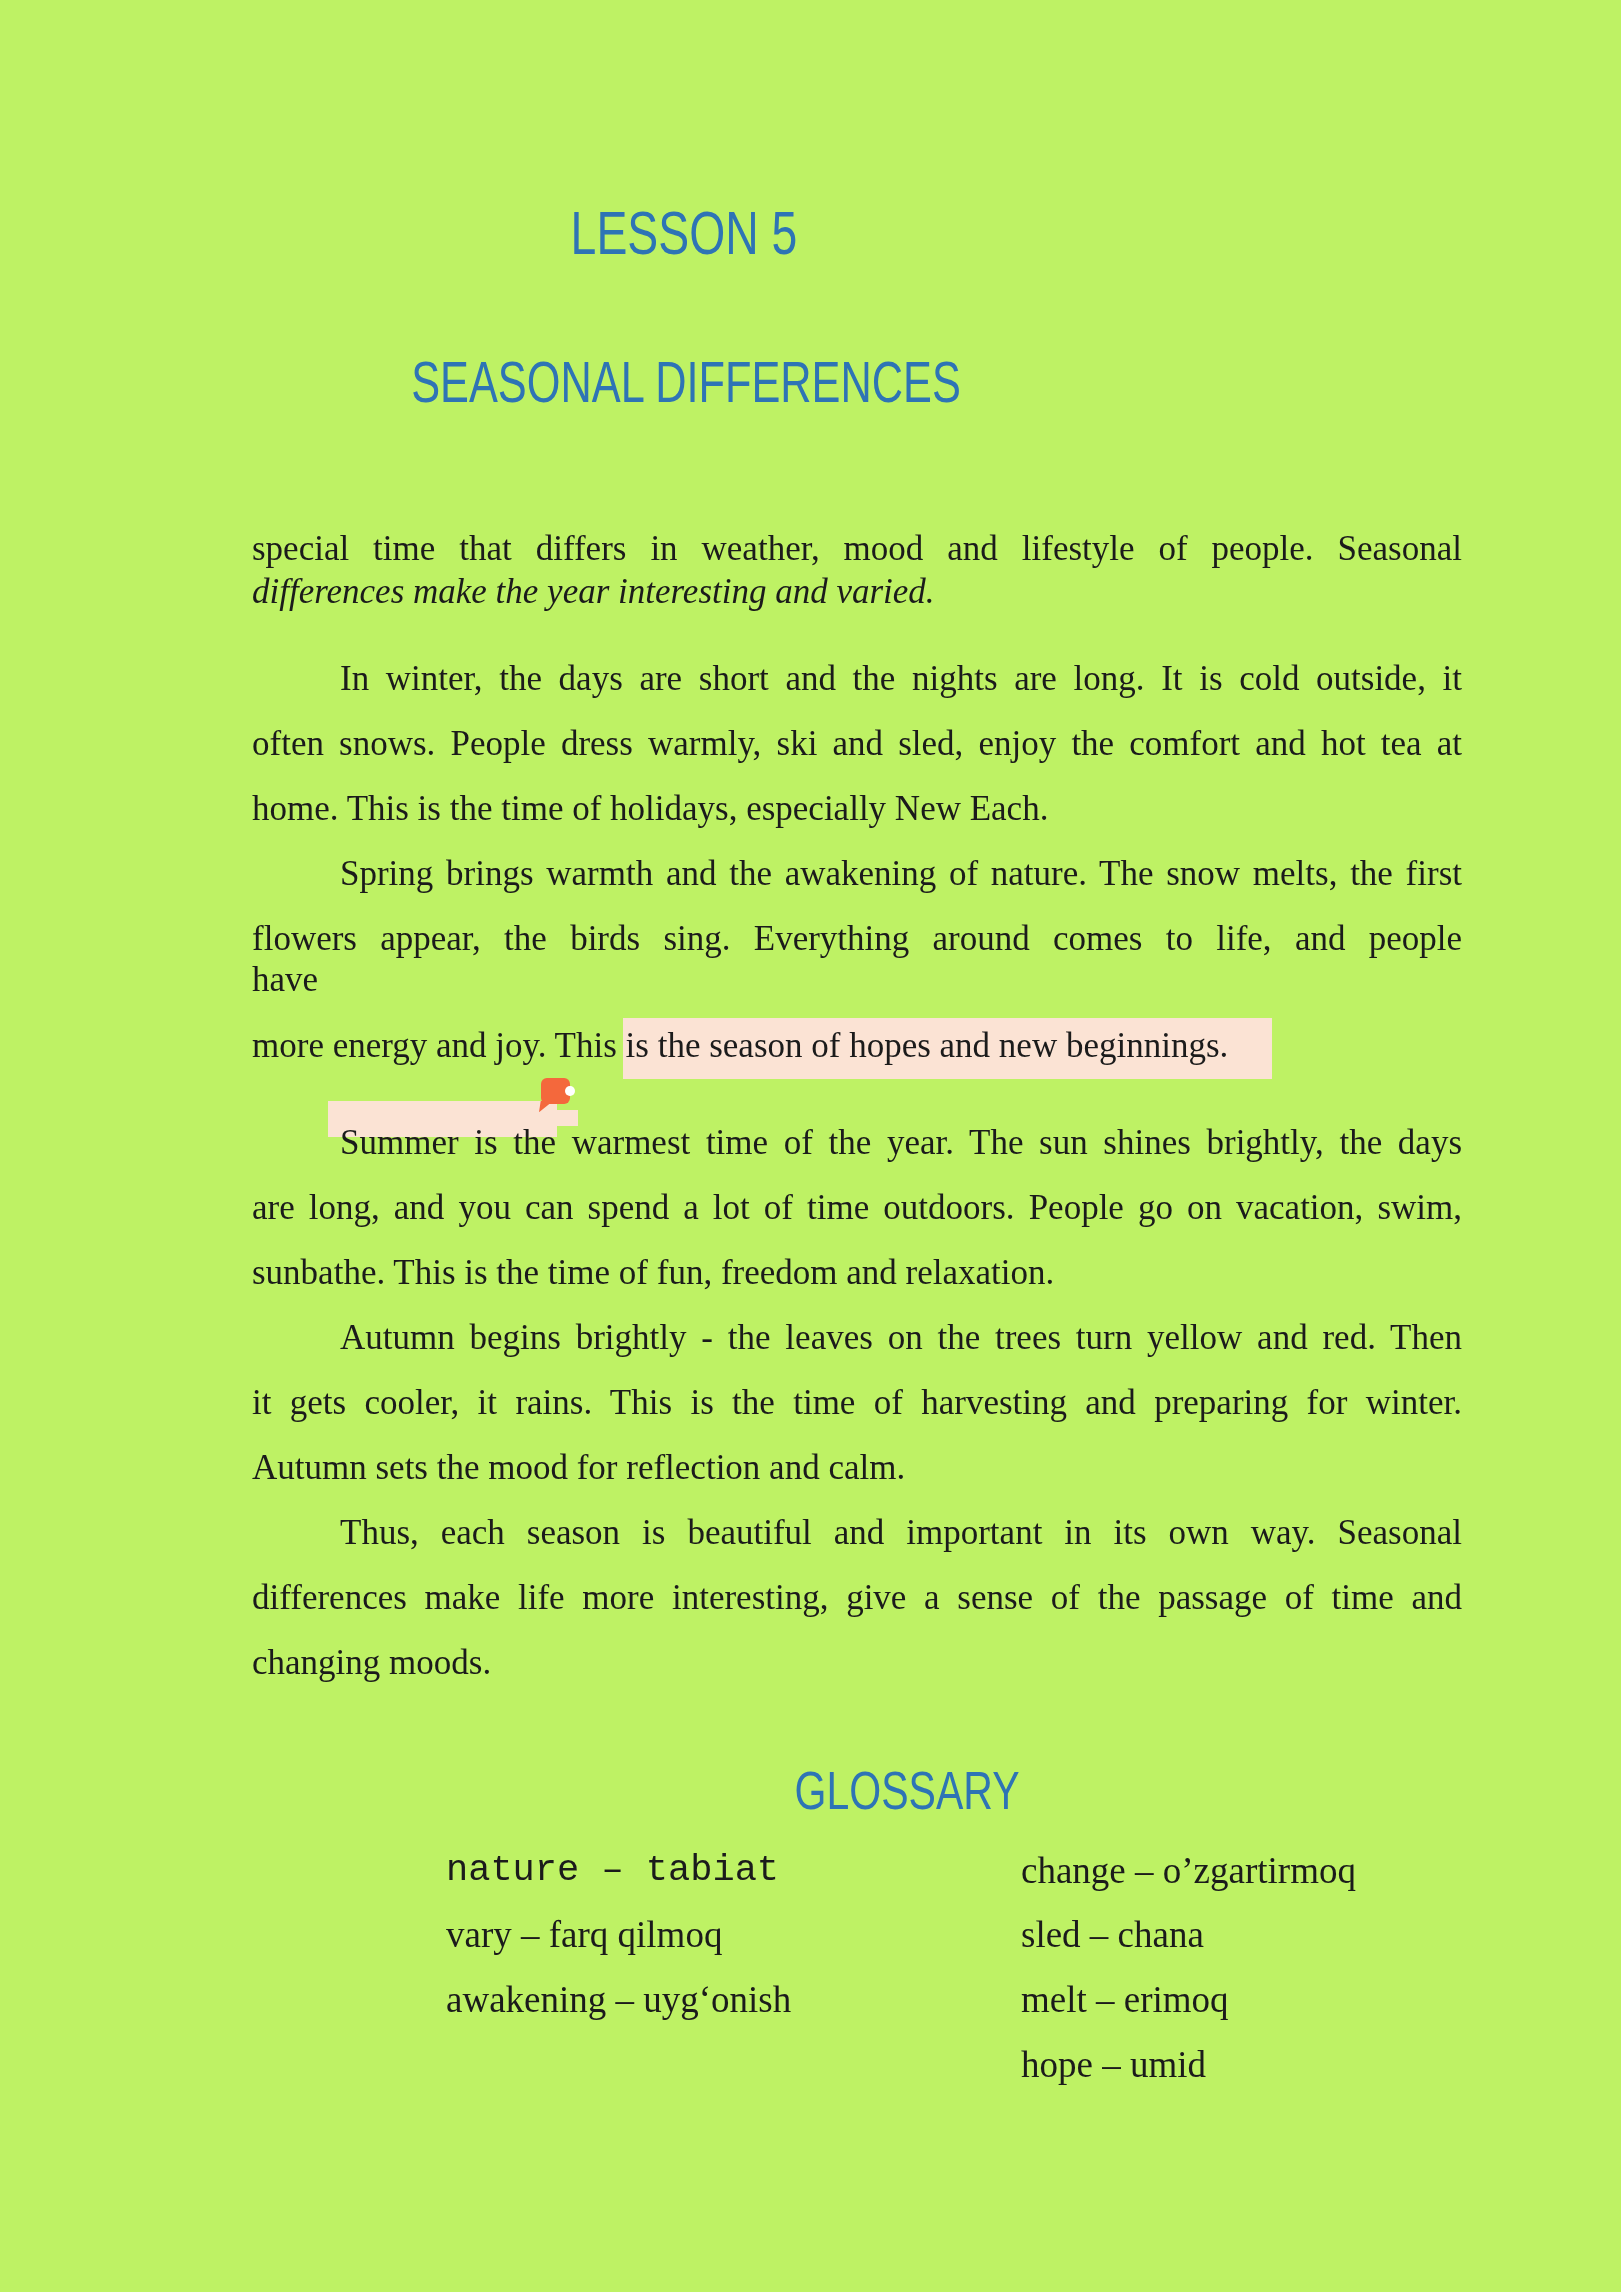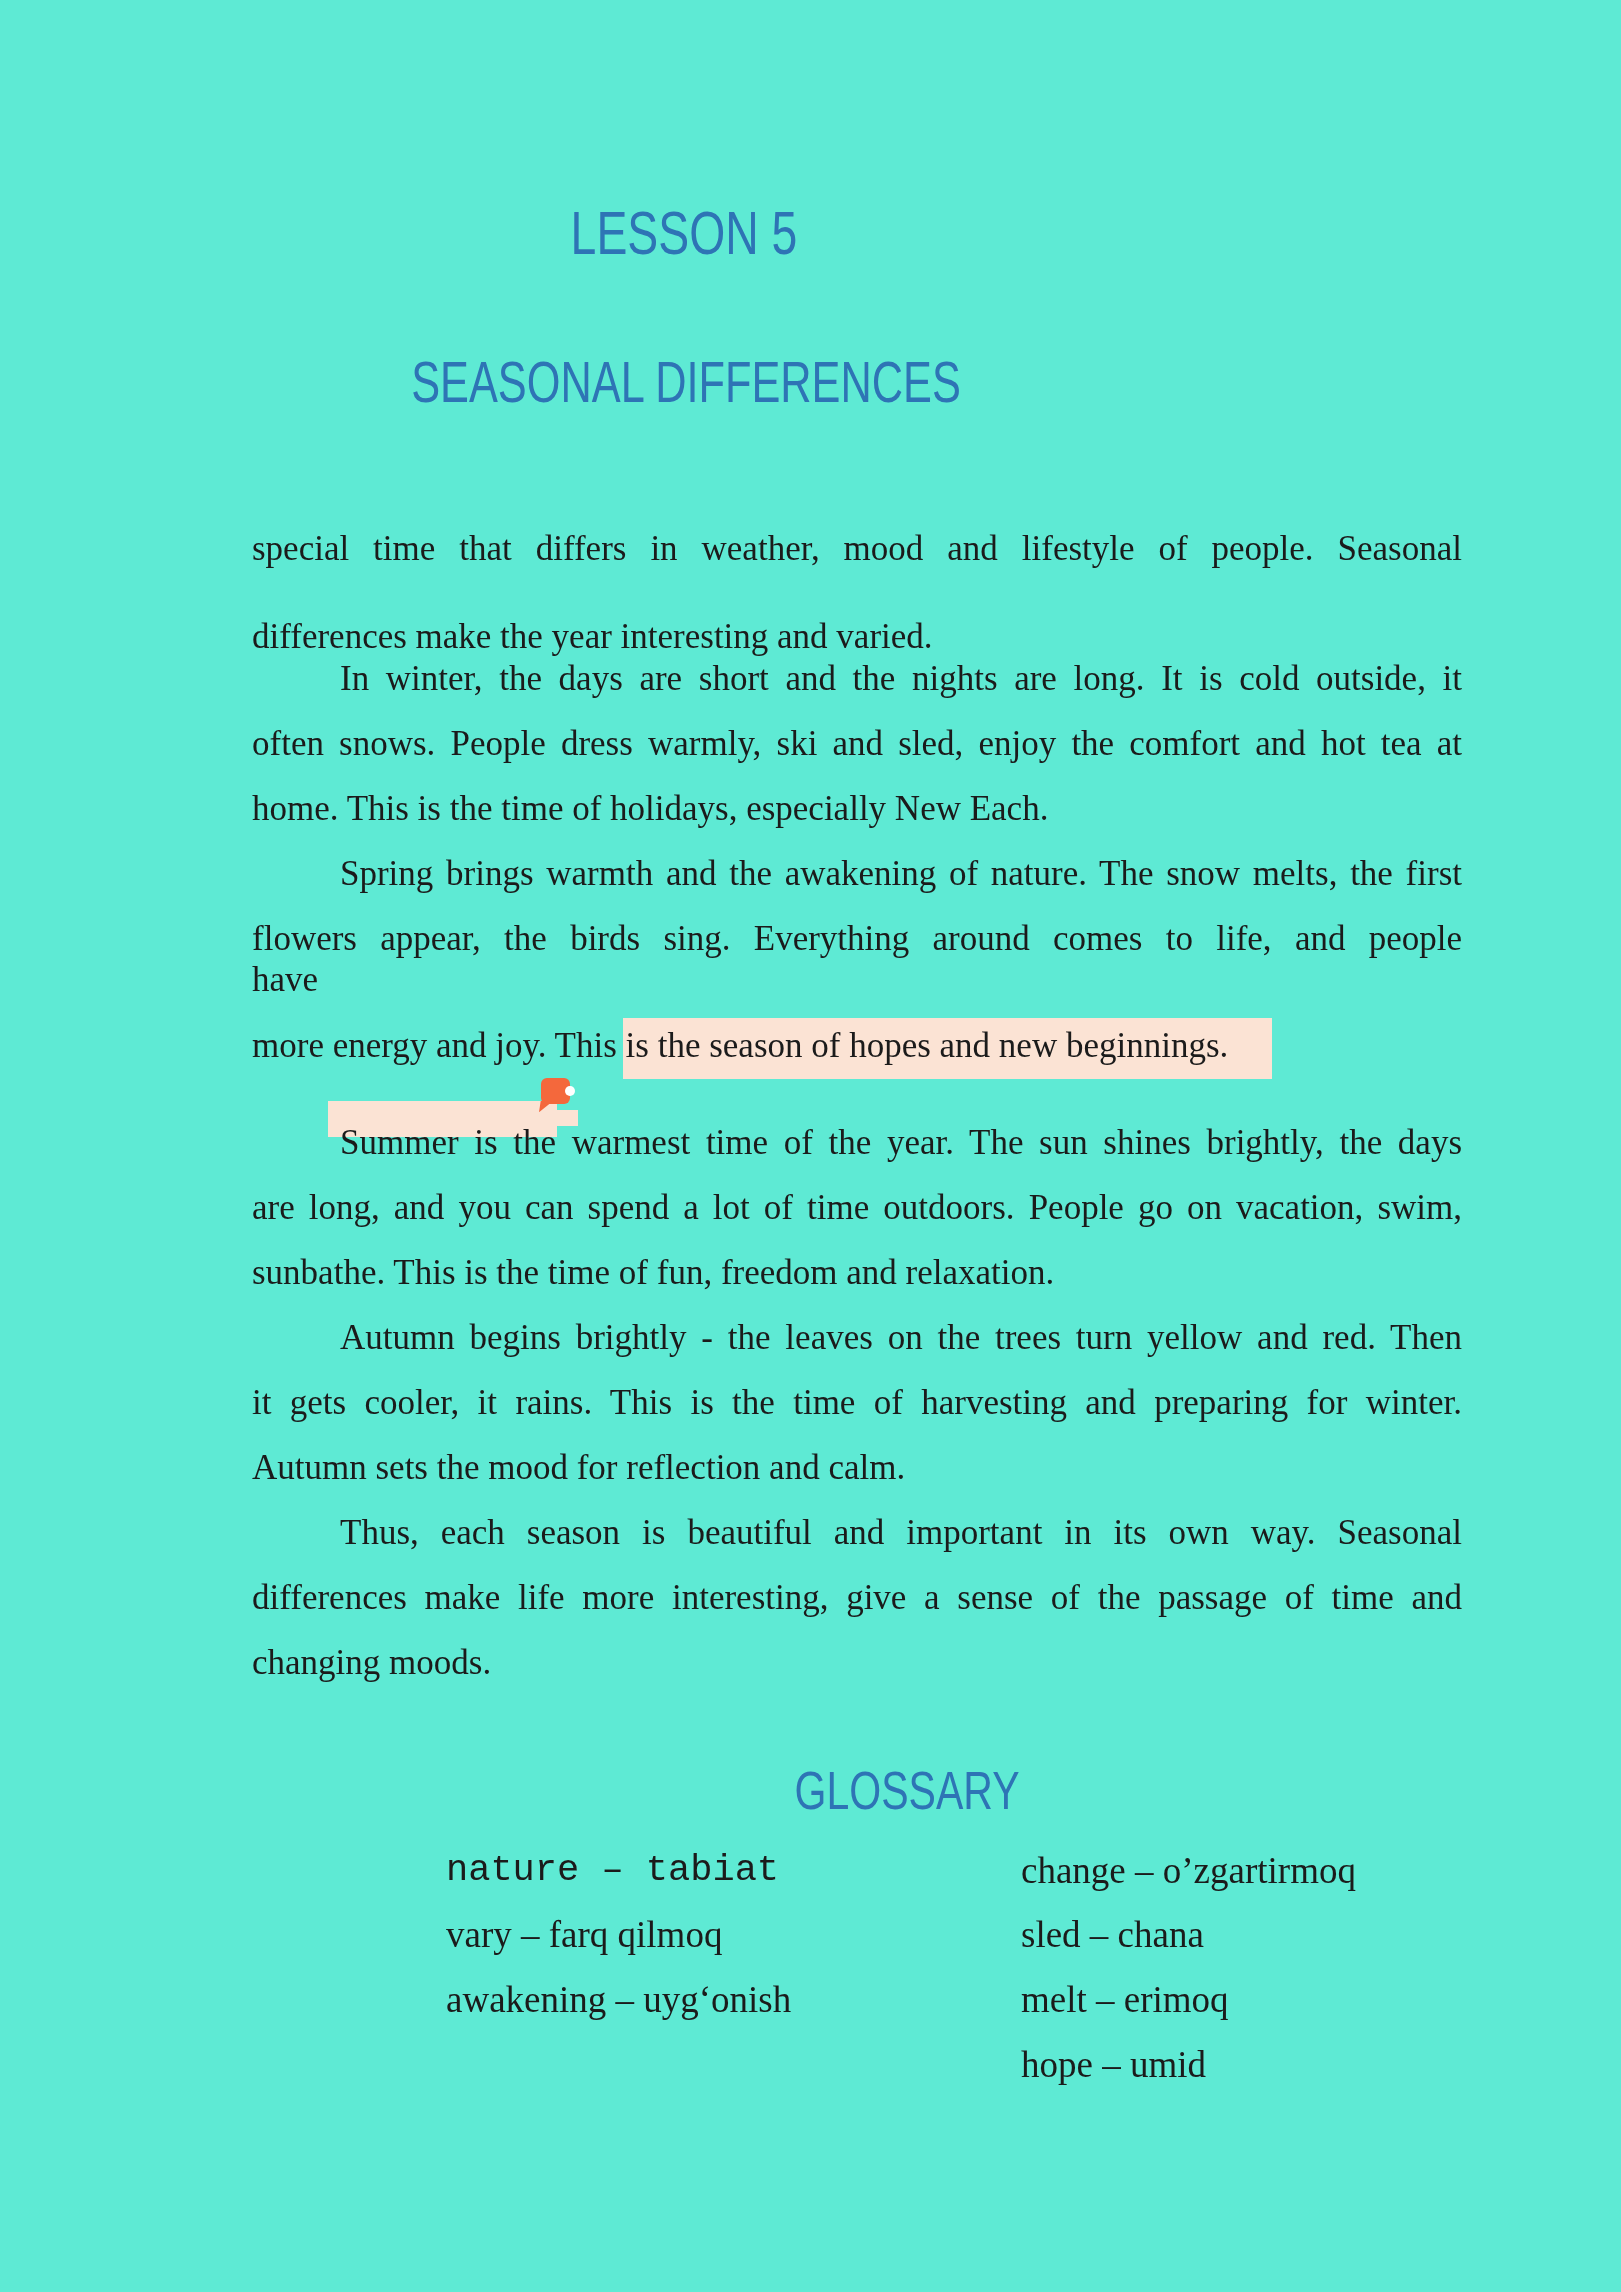--- a/index.html
+++ b/index.html
@@ -1,19 +1,19 @@
 <!DOCTYPE html>
 <html><head>
 <meta charset="utf-8">
 <style>
   html,body{margin:0;padding:0;background:#ffffff;}
   .page{
     position:relative;
     width:1621px;height:2293px;
-    background:#5eead4;
+    background:#bef264;
     overflow:hidden;
     isolation:isolate;
     font-family:"Liberation Serif", serif;
     color:#1b1b1b;
   }
   .heading{
     position:absolute;
     margin:0;
     font-family:"Liberation Sans", sans-serif;
     font-weight:normal;
@@ -88,21 +88,21 @@
 <body>
 
 <div class="page">
 
   <h1 class="heading title">LESSON 5</h1>
 
   <h2 class="heading subtitle">SEASONAL DIFFERENCES</h2>
 
   <div class="body-text">
       <div class="line just" style="top: 524px;"><span>special time that differs in weather, mood and lifestyle of people. Seasonal</span></div>
-      <div class="line" style="top: 612px;"><span>differences make the year interesting and varied.</span></div>
+      <div class="line" style="top: 567px; font-style: italic;"><span>differences make the year interesting and varied.</span></div>
       <div class="line ind just" style="top: 654px;"><span>In winter, the days are short and the nights are long. It is cold outside, it</span></div>
       <div class="line just" style="top: 719px;"><span>often snows. People dress warmly, ski and sled, enjoy the comfort and hot tea at</span></div>
       <div class="line" style="top: 784px;"><span>home. This is the time of holidays, especially New Each.</span></div>
       <div class="line ind just" style="top: 849px;"><span>Spring brings warmth and the awakening of nature. The snow melts, the first</span></div>
       <div class="line just" style="top: 914px;"><span>flowers appear, the birds sing. Everything around comes to life, and people</span></div>
       <div class="line" style="top: 955px;"><span>have</span></div>
       <div class="line" style="top: 1021px;"><span>more energy and joy. This </span><span class="hl hl-season">is the season of hopes and new beginnings.</span></div>
       <div class="line ind just" style="top: 1118px;"><span class="hl hl-summer">Summer is</span><span> the warmest time of the year. The sun shines brightly, the days</span></div>
       <div class="line just" style="top: 1183px;"><span>are long, and you can spend a lot of time outdoors. People go on vacation, swim,</span></div>
       <div class="line" style="top: 1248px;"><span>sunbathe. This is the time of fun, freedom and relaxation.</span></div>

